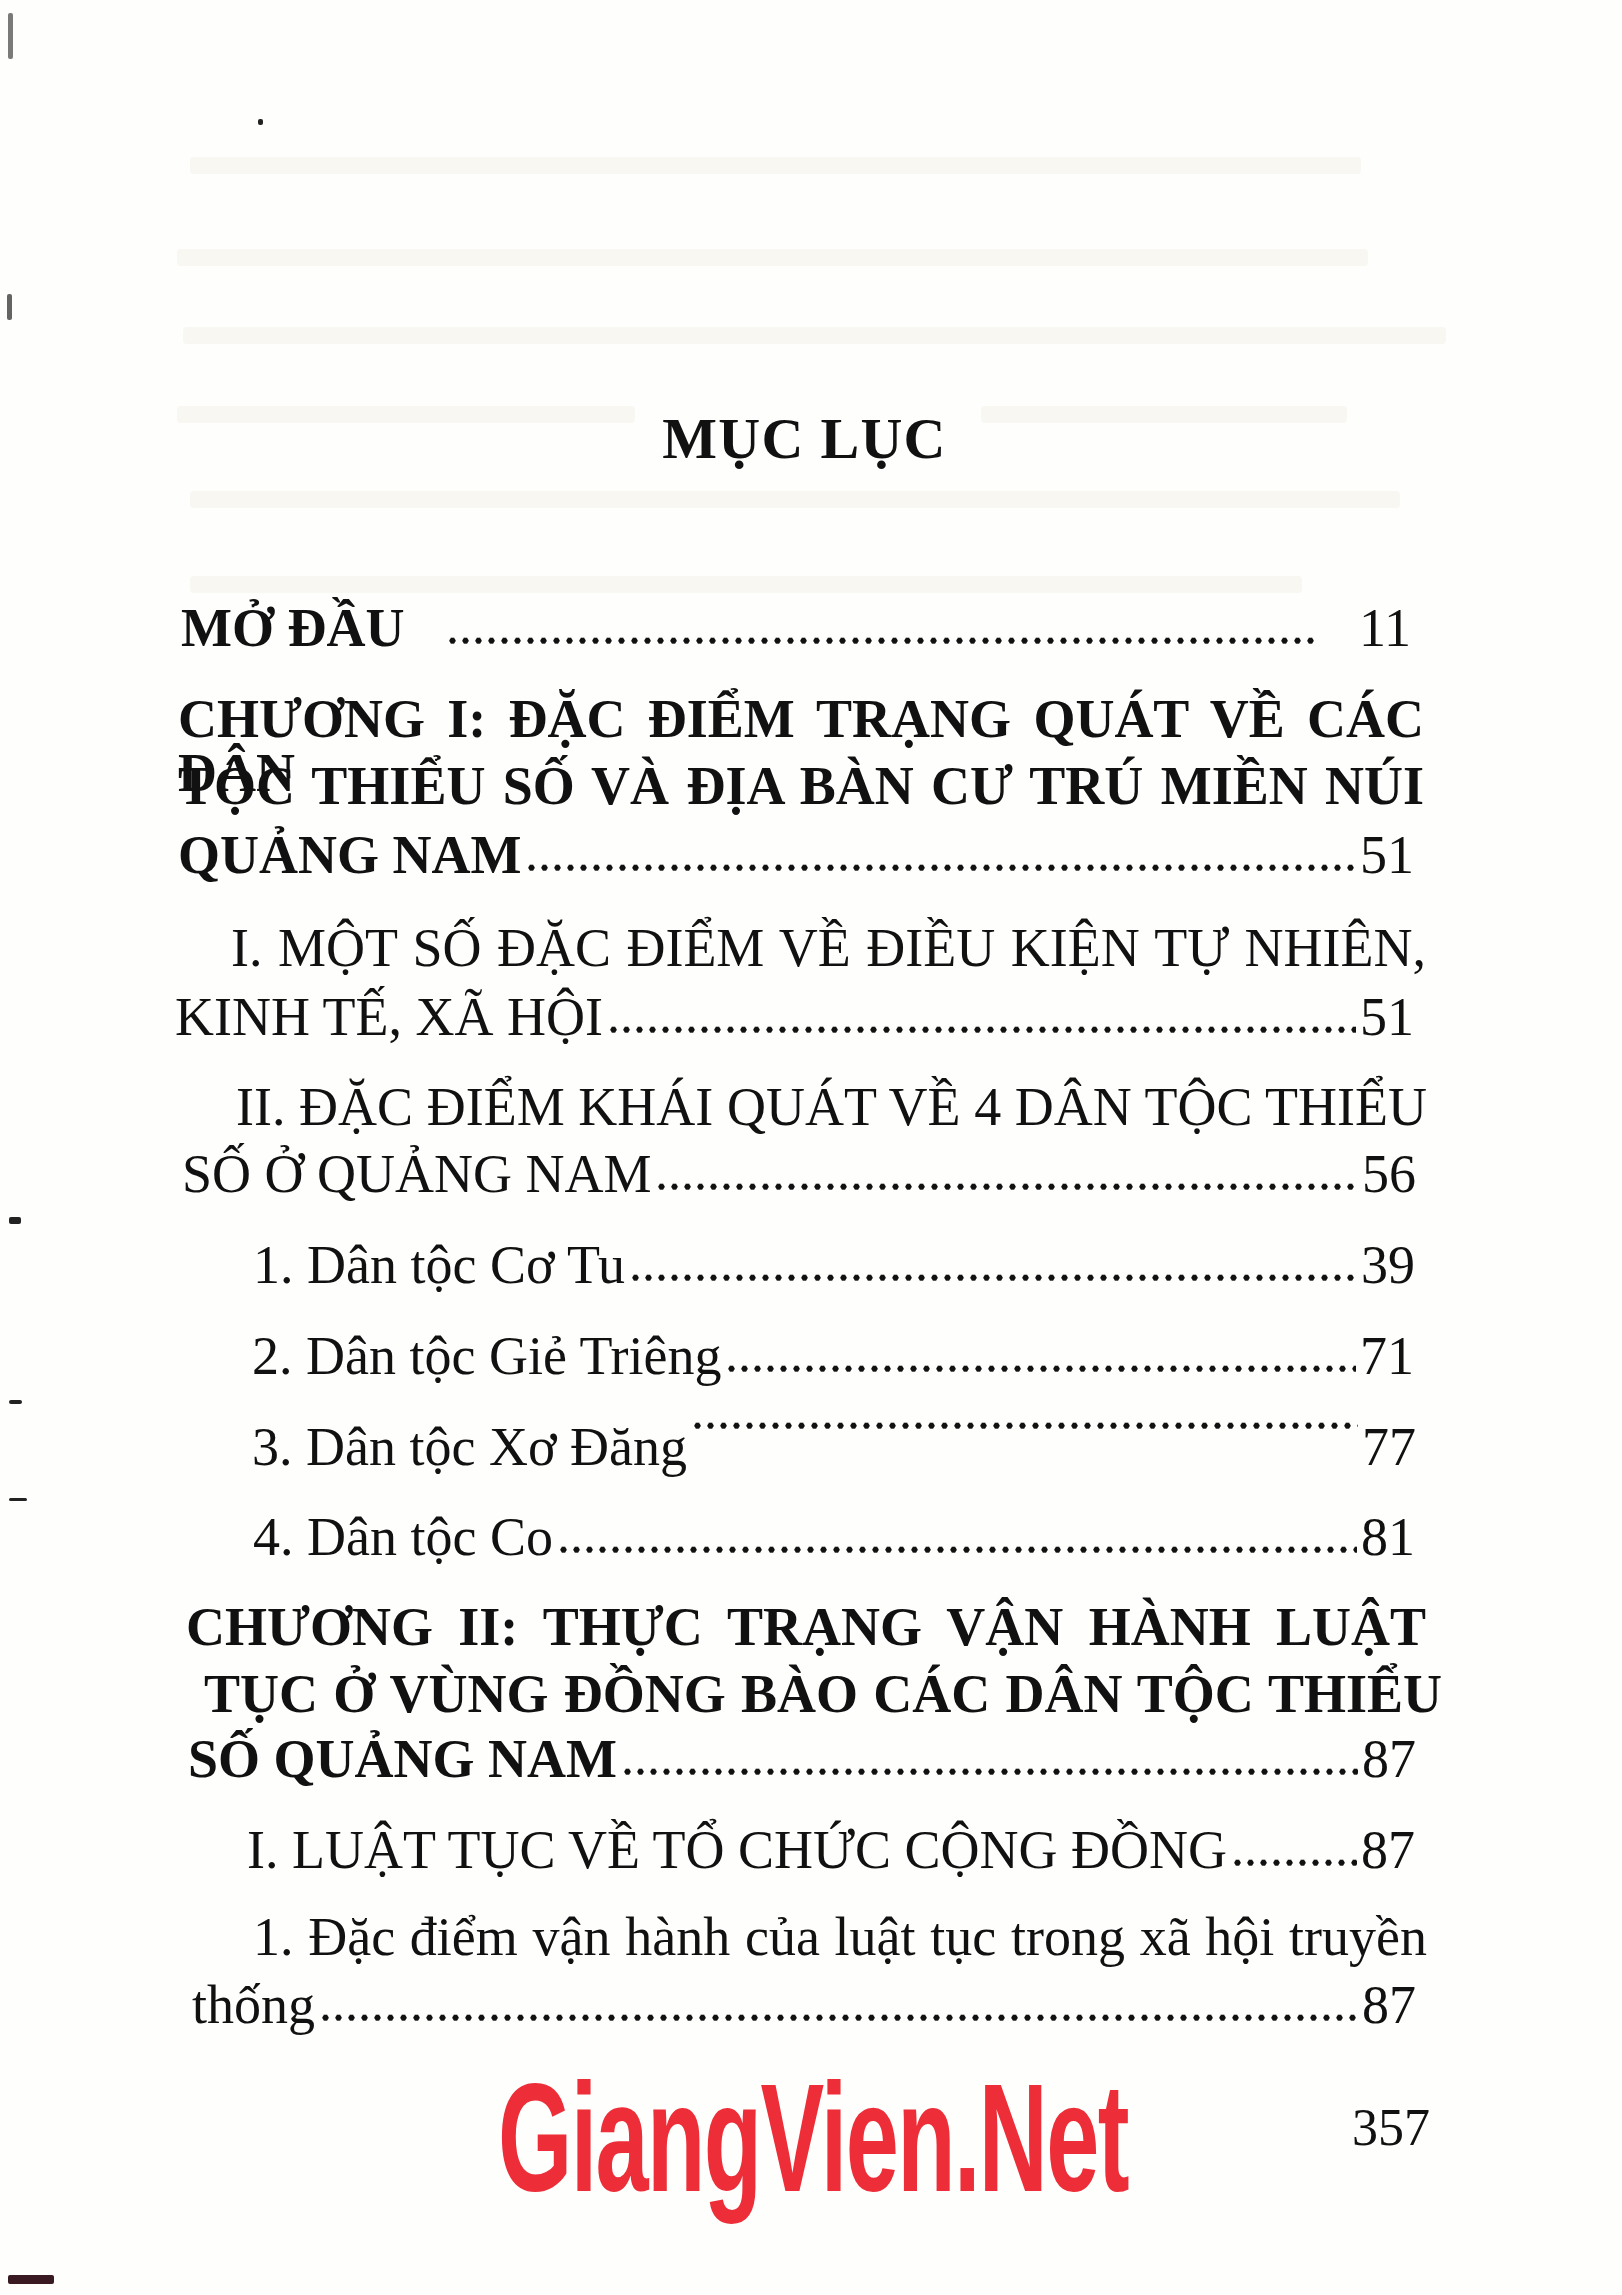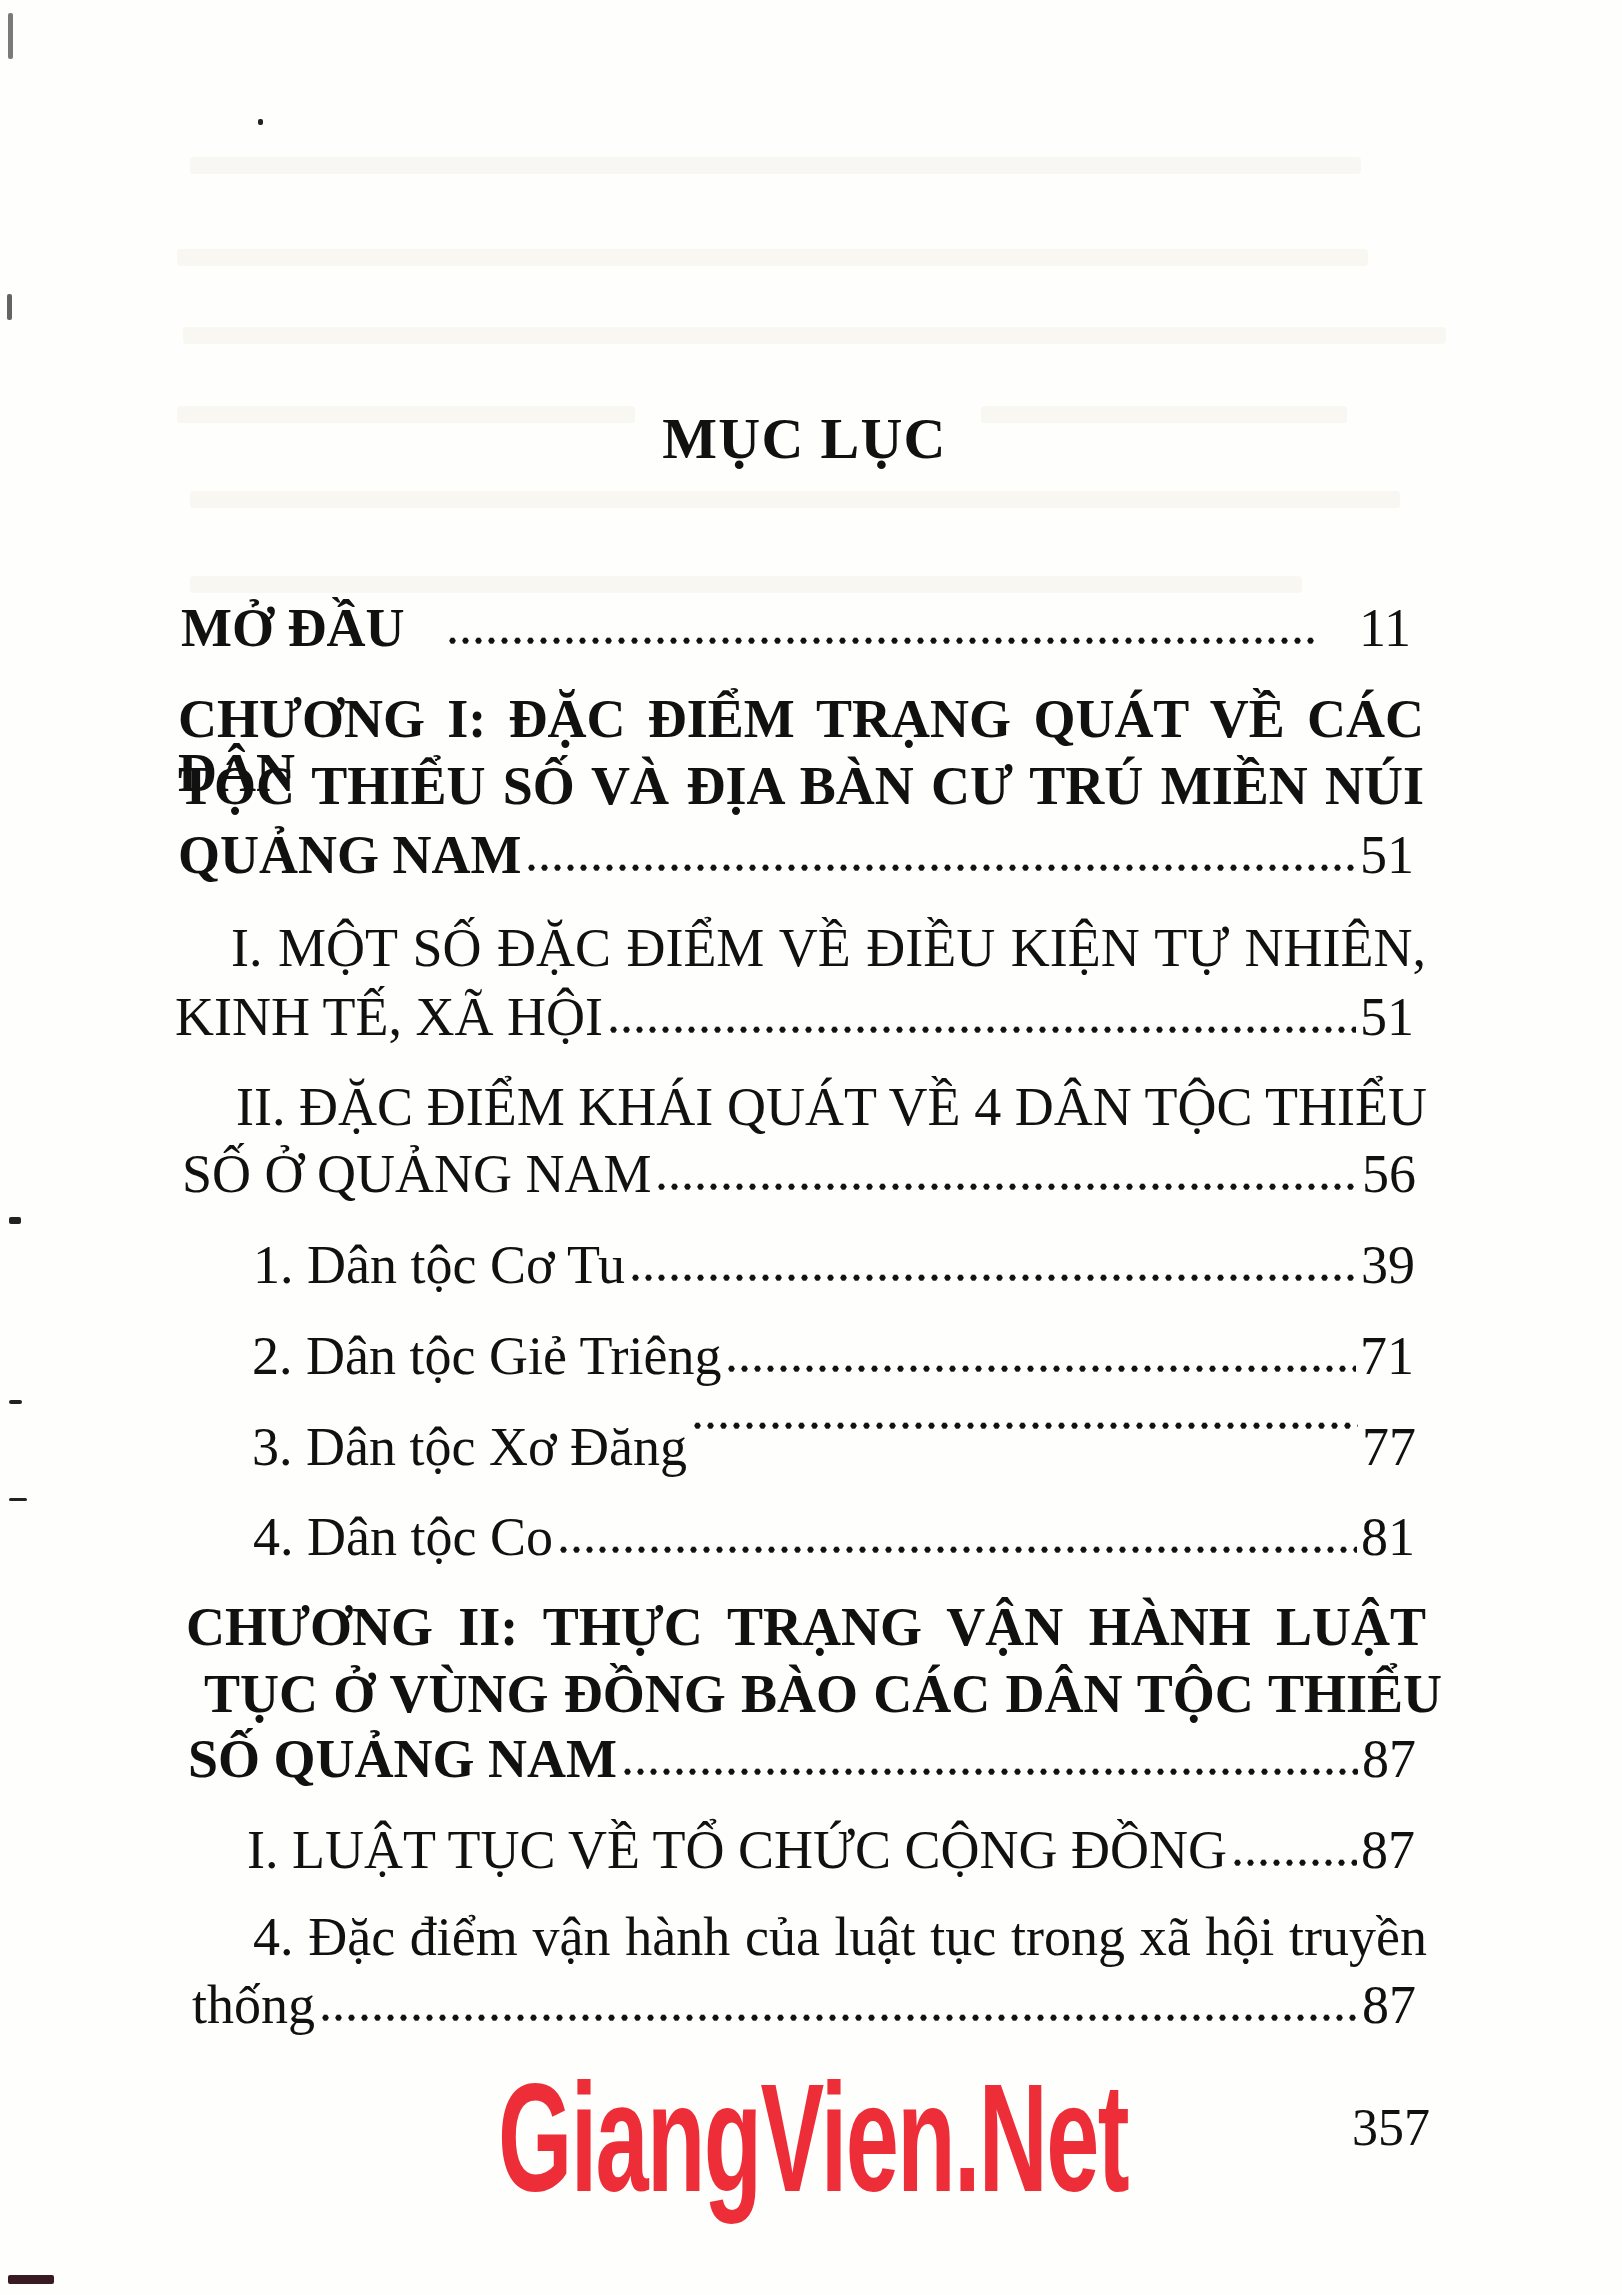--- a/index.html
+++ b/index.html
@@ -104,21 +104,21 @@
     <span class="dots"></span>
     <span class="pg" style="font-weight:normal;">87</span>
   </div>
 
   <div class="ln lead" style="left:247px;width:1168px;top:1823px;">
     <span class="t">I. LUẬT TỤC VỀ TỔ CHỨC CỘNG ĐỒNG</span>
     <span class="dots"></span>
     <span class="pg">87</span>
   </div>
 
-  <div class="ln just" style="left:253px;width:1174px;top:1910px;">4. Đặc điểm vận hành của luật tục trong xã hội truyền</div>
+  <div class="ln just" style="left:253px;width:1174px;top:1910px;">1. Đặc điểm vận hành của luật tục trong xã hội truyền</div>
   <div class="ln lead" style="left:192px;width:1224px;top:1978px;">
     <span class="t">thống</span>
     <span class="dots"></span>
     <span class="pg">87</span>
   </div>
 
   <div class="wm" style="left:498px;top:2061px;">GiangVien.Net</div>
 
   <div class="pagenum" style="left:1352px;top:2102px;">357</div>
 

